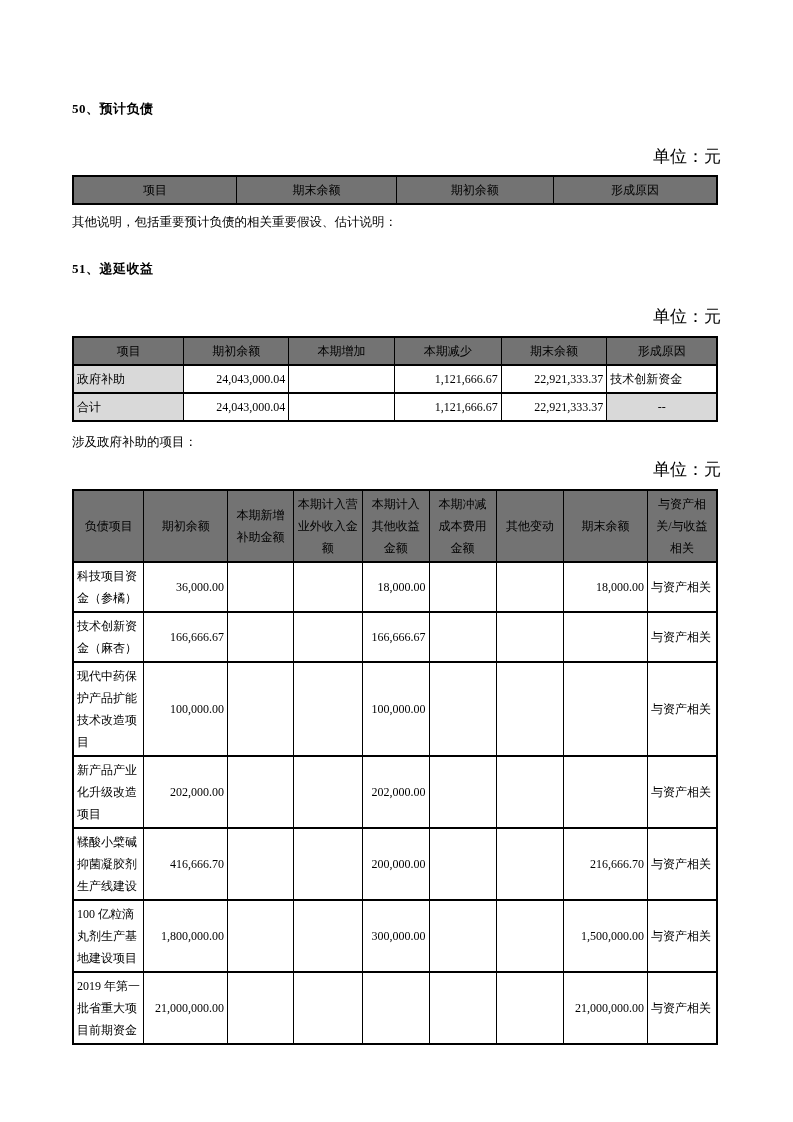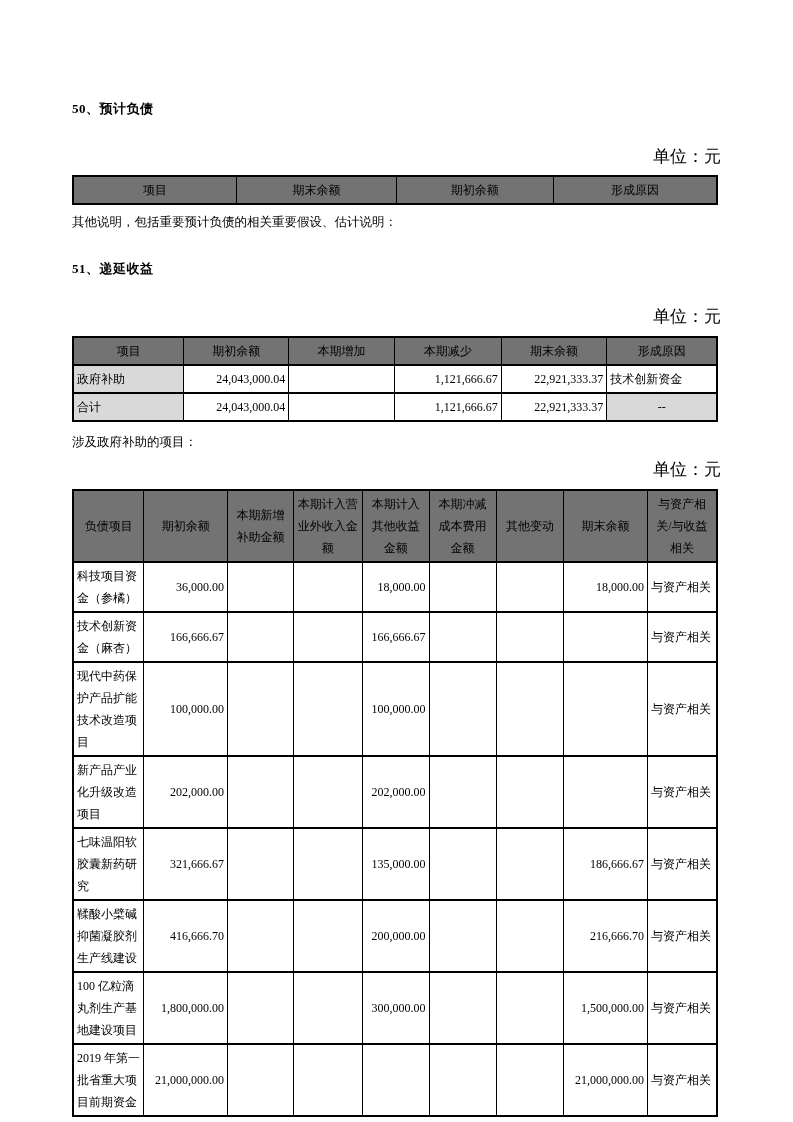--- a/index.html
+++ b/index.html
@@ -188,31 +188,20 @@
             <td class="c1 num">202,000.00</td>
             <td class="c2 num"></td>
             <td class="c3 num"></td>
             <td class="c4 num">202,000.00</td>
             <td class="c5 num"></td>
             <td class="c6 num"></td>
             <td class="c7 num"></td>
             <td class="c8">与资产相关</td>
           </tr>
           <tr>
-            <td class="c0">七味温阳软胶囊新药研究</td>
-            <td class="c1 num">321,666.67</td>
-            <td class="c2 num"></td>
-            <td class="c3 num"></td>
-            <td class="c4 num">135,000.00</td>
-            <td class="c5 num"></td>
-            <td class="c6 num"></td>
-            <td class="c7 num">186,666.67</td>
-            <td class="c8">与资产相关</td>
-          </tr>
-          <tr>
             <td class="c0">鞣酸小檗碱抑菌凝胶剂生产线建设</td>
             <td class="c1 num">416,666.70</td>
             <td class="c2 num"></td>
             <td class="c3 num"></td>
             <td class="c4 num">200,000.00</td>
             <td class="c5 num"></td>
             <td class="c6 num"></td>
             <td class="c7 num">216,666.70</td>
             <td class="c8">与资产相关</td>
           </tr>

